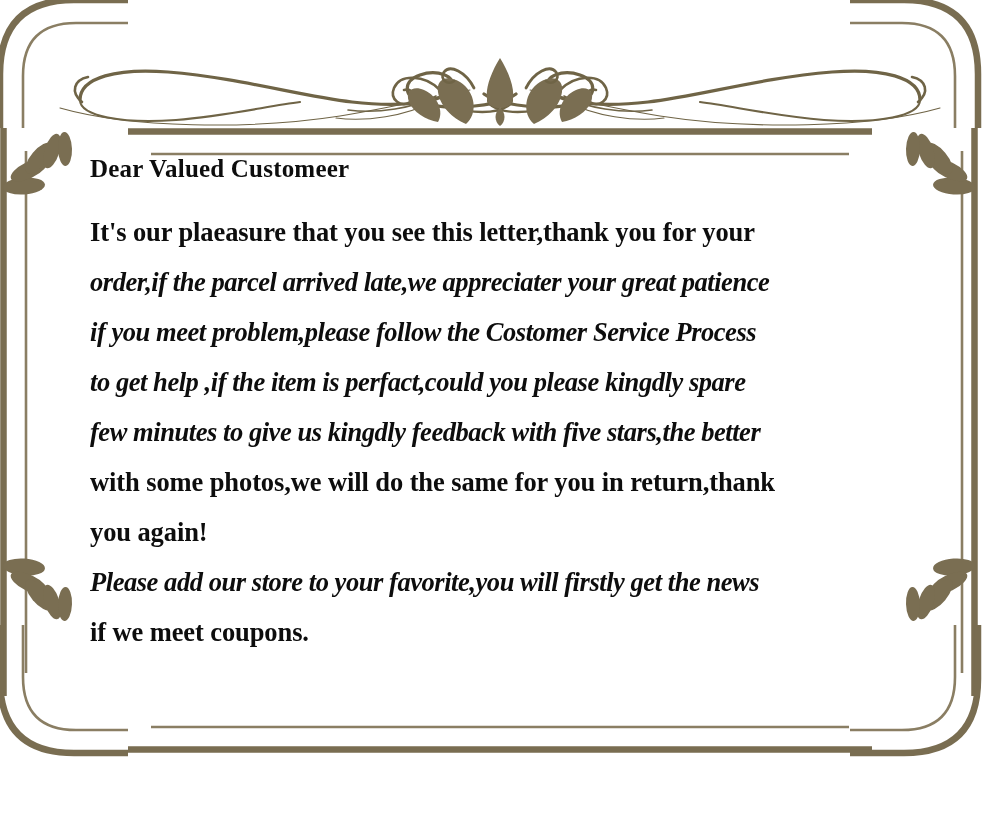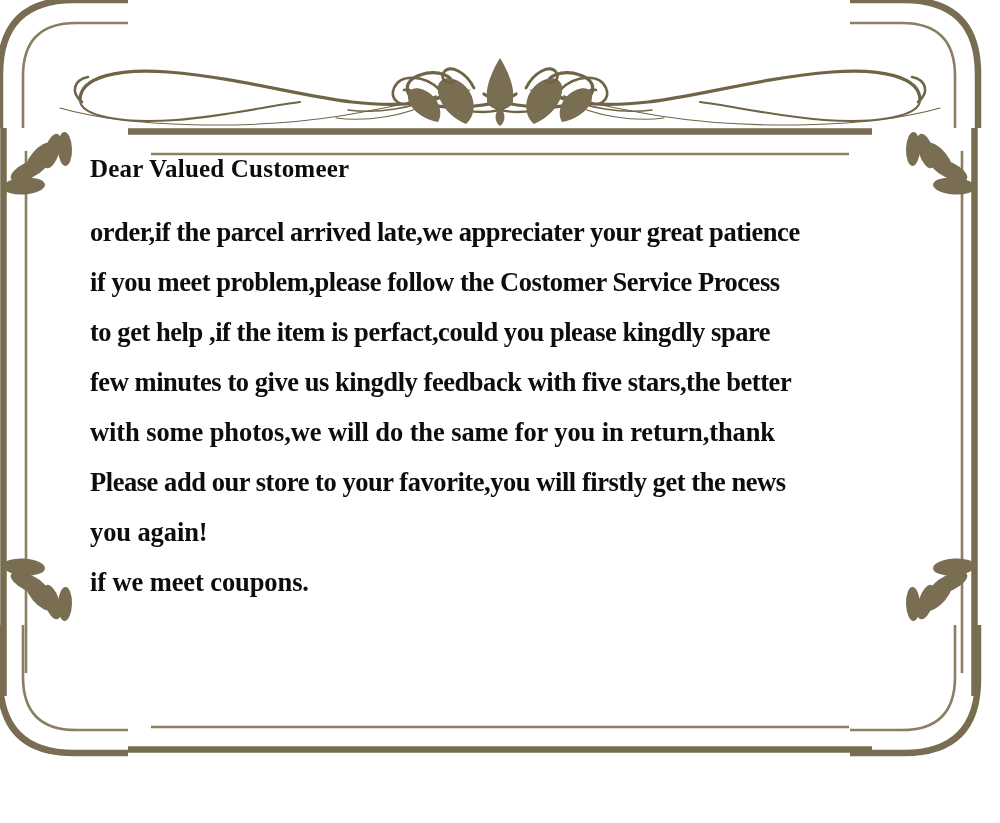--- a/index.html
+++ b/index.html
@@ -63,21 +63,21 @@
     margin: 0;
   }
 
   .line {
     font-size: 26.5px;
     font-weight: bold;
     line-height: 50px;
     letter-spacing: -0.1px;
     white-space: nowrap;
   }
-  .line.tight { letter-spacing: -0.45px; }
+  .line.tight { letter-spacing: -0.45px; font-style: italic; }
 </style>
 </head>
 <body>
 
 <div id="card">
 
   <svg id="frame-svg" viewBox="0 0 1000 823" xmlns="http://www.w3.org/2000/svg">
 
     <defs>
 
@@ -233,24 +233,25 @@
         <use href="#medallion-half"></use>
       </g>
     </g>
   </svg>
 
   <div id="letter-body">
 
     <div class="salutation">Dear Valued Customeer</div>
 
     <div class="para">
+      <div class="line">It's our plaeasure that you see this letter,thank you for your</div>
       <div class="line tight">order,if the parcel arrived late,we appreciater your great patience</div>
       <div class="line tight">if you meet problem,please follow the Costomer Service Process</div>
       <div class="line tight">to get help ,if the item is perfact,could you please kingdly spare</div>
       <div class="line tight">few minutes to give us kingdly feedback with five stars,the better</div>
       <div class="line">with some photos,we will do the same for you in return,thank</div>
+      <div class="line">you again!</div>
       <div class="line tight">Please add our store to your favorite,you will firstly get the news</div>
-      <div class="line">you again!</div>
       <div class="line">if we meet coupons.</div>
     </div>
   </div>
 
 </div>
 
 </body></html>

